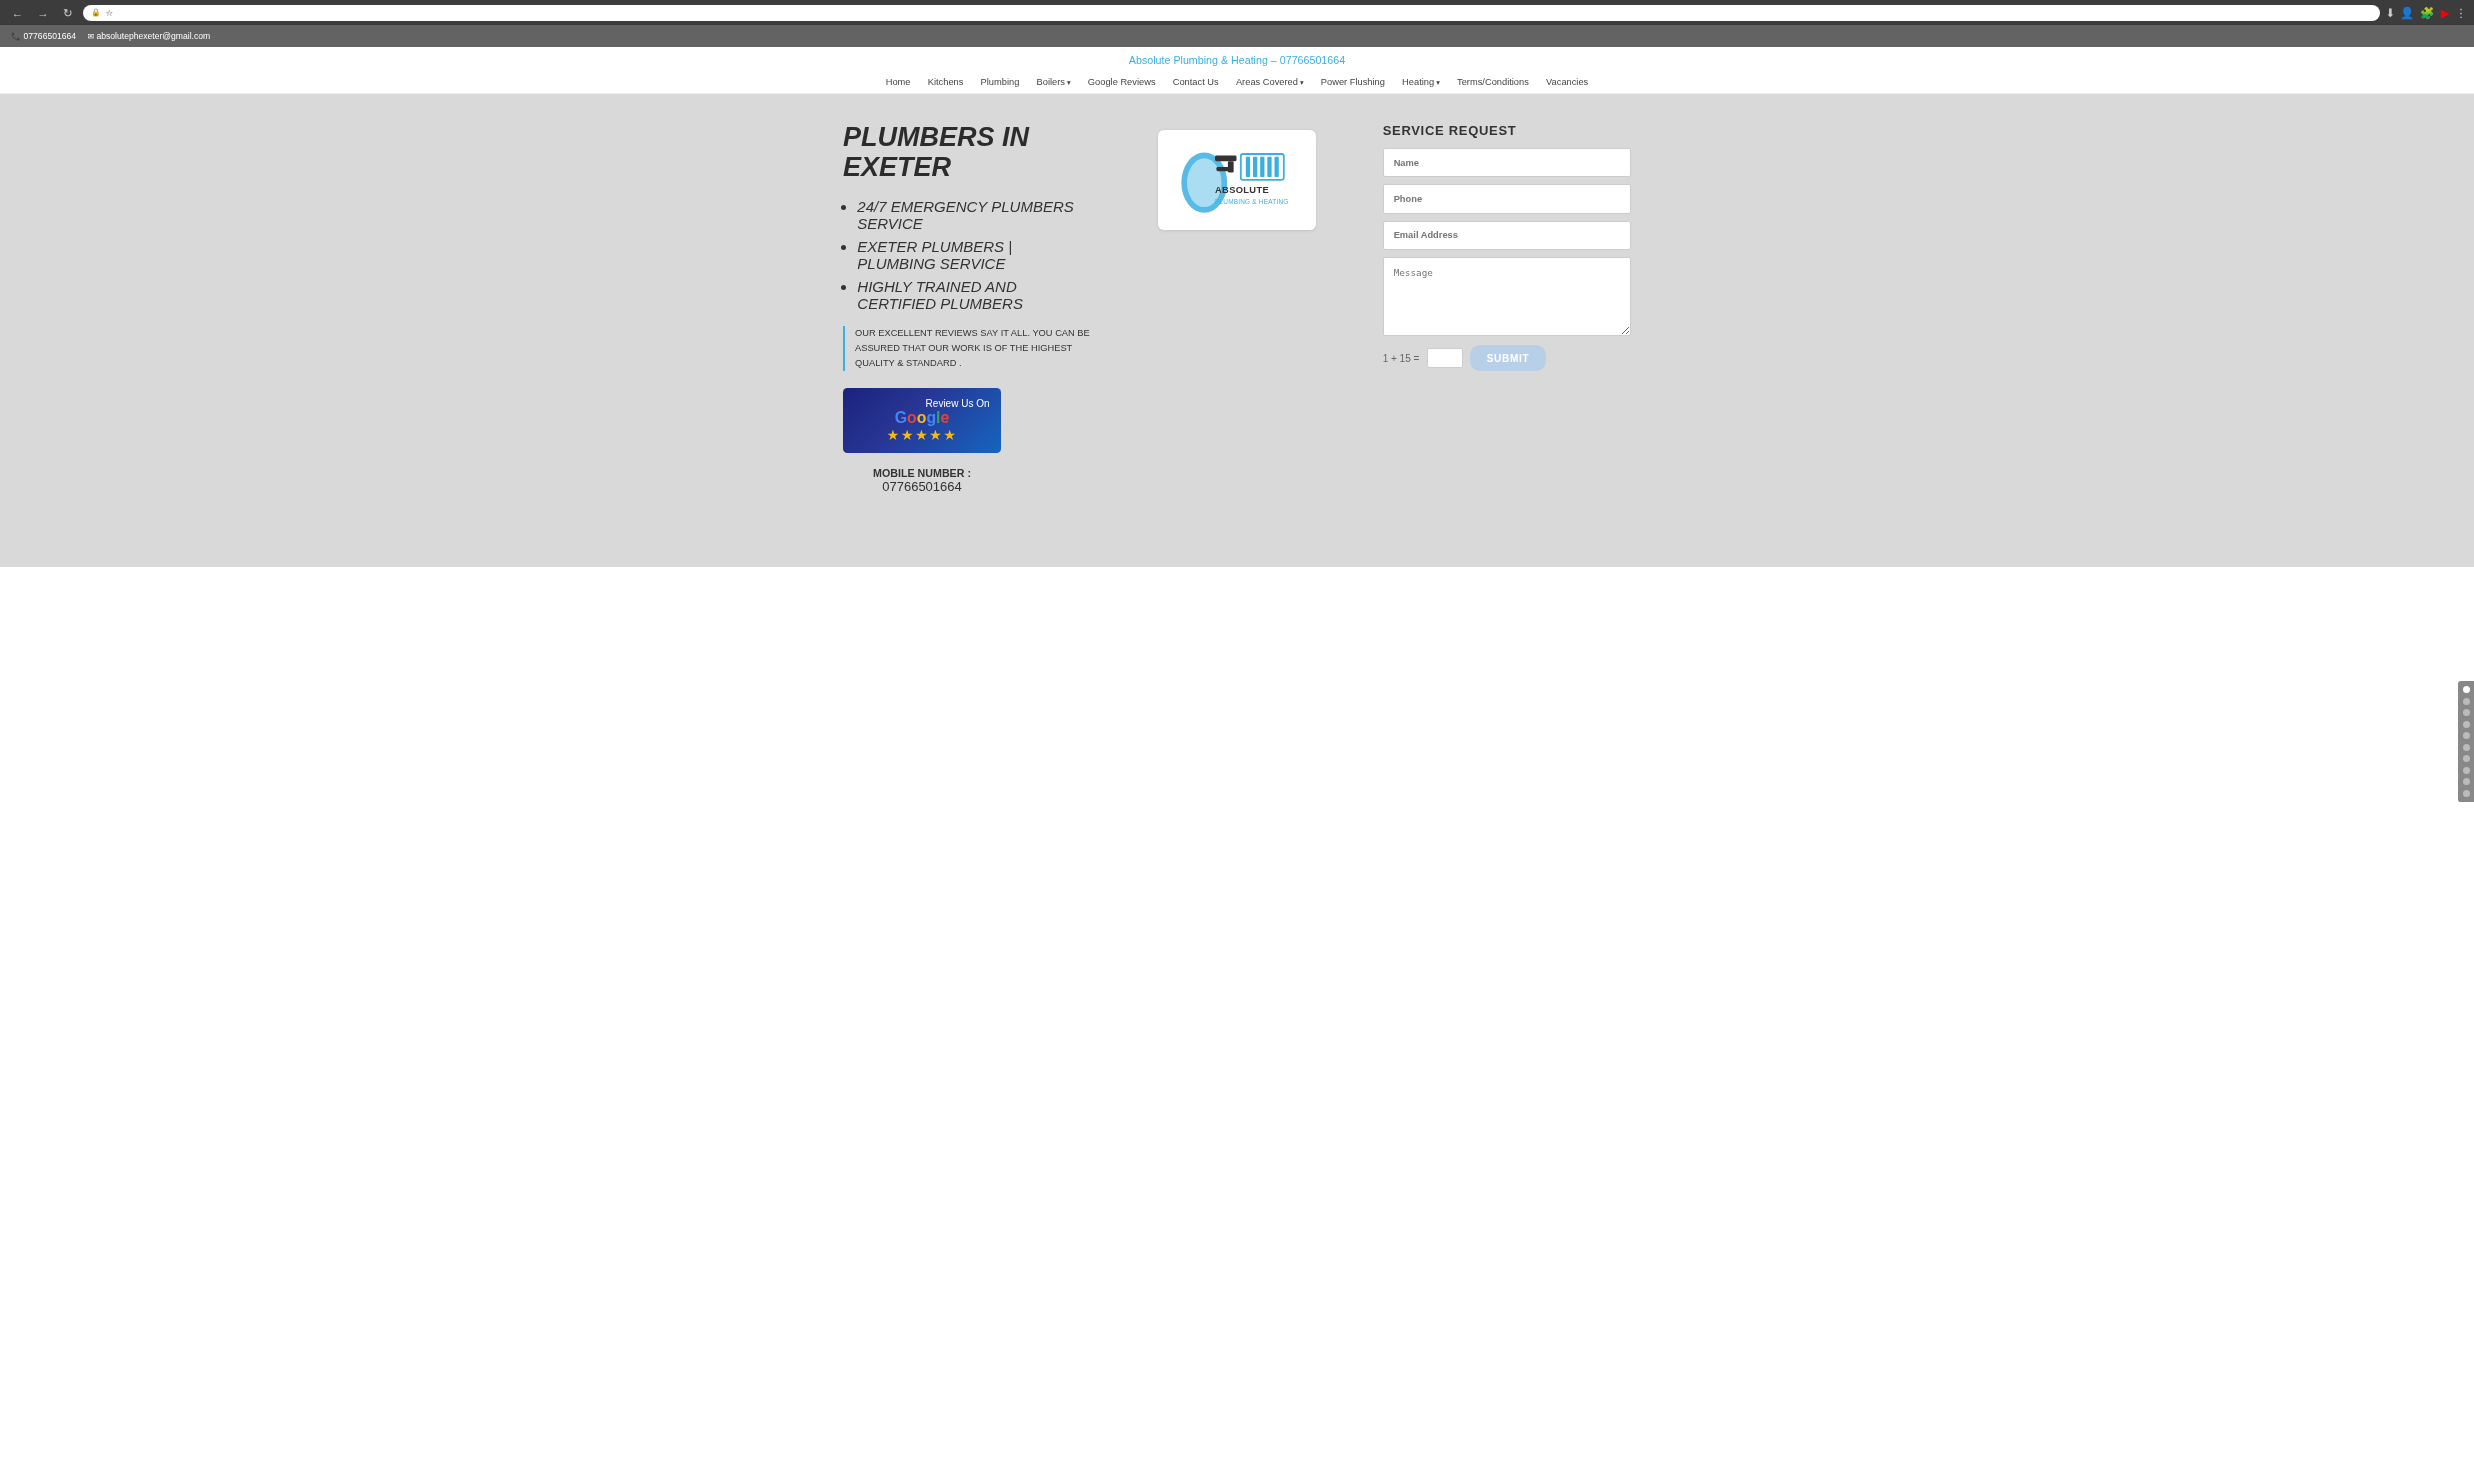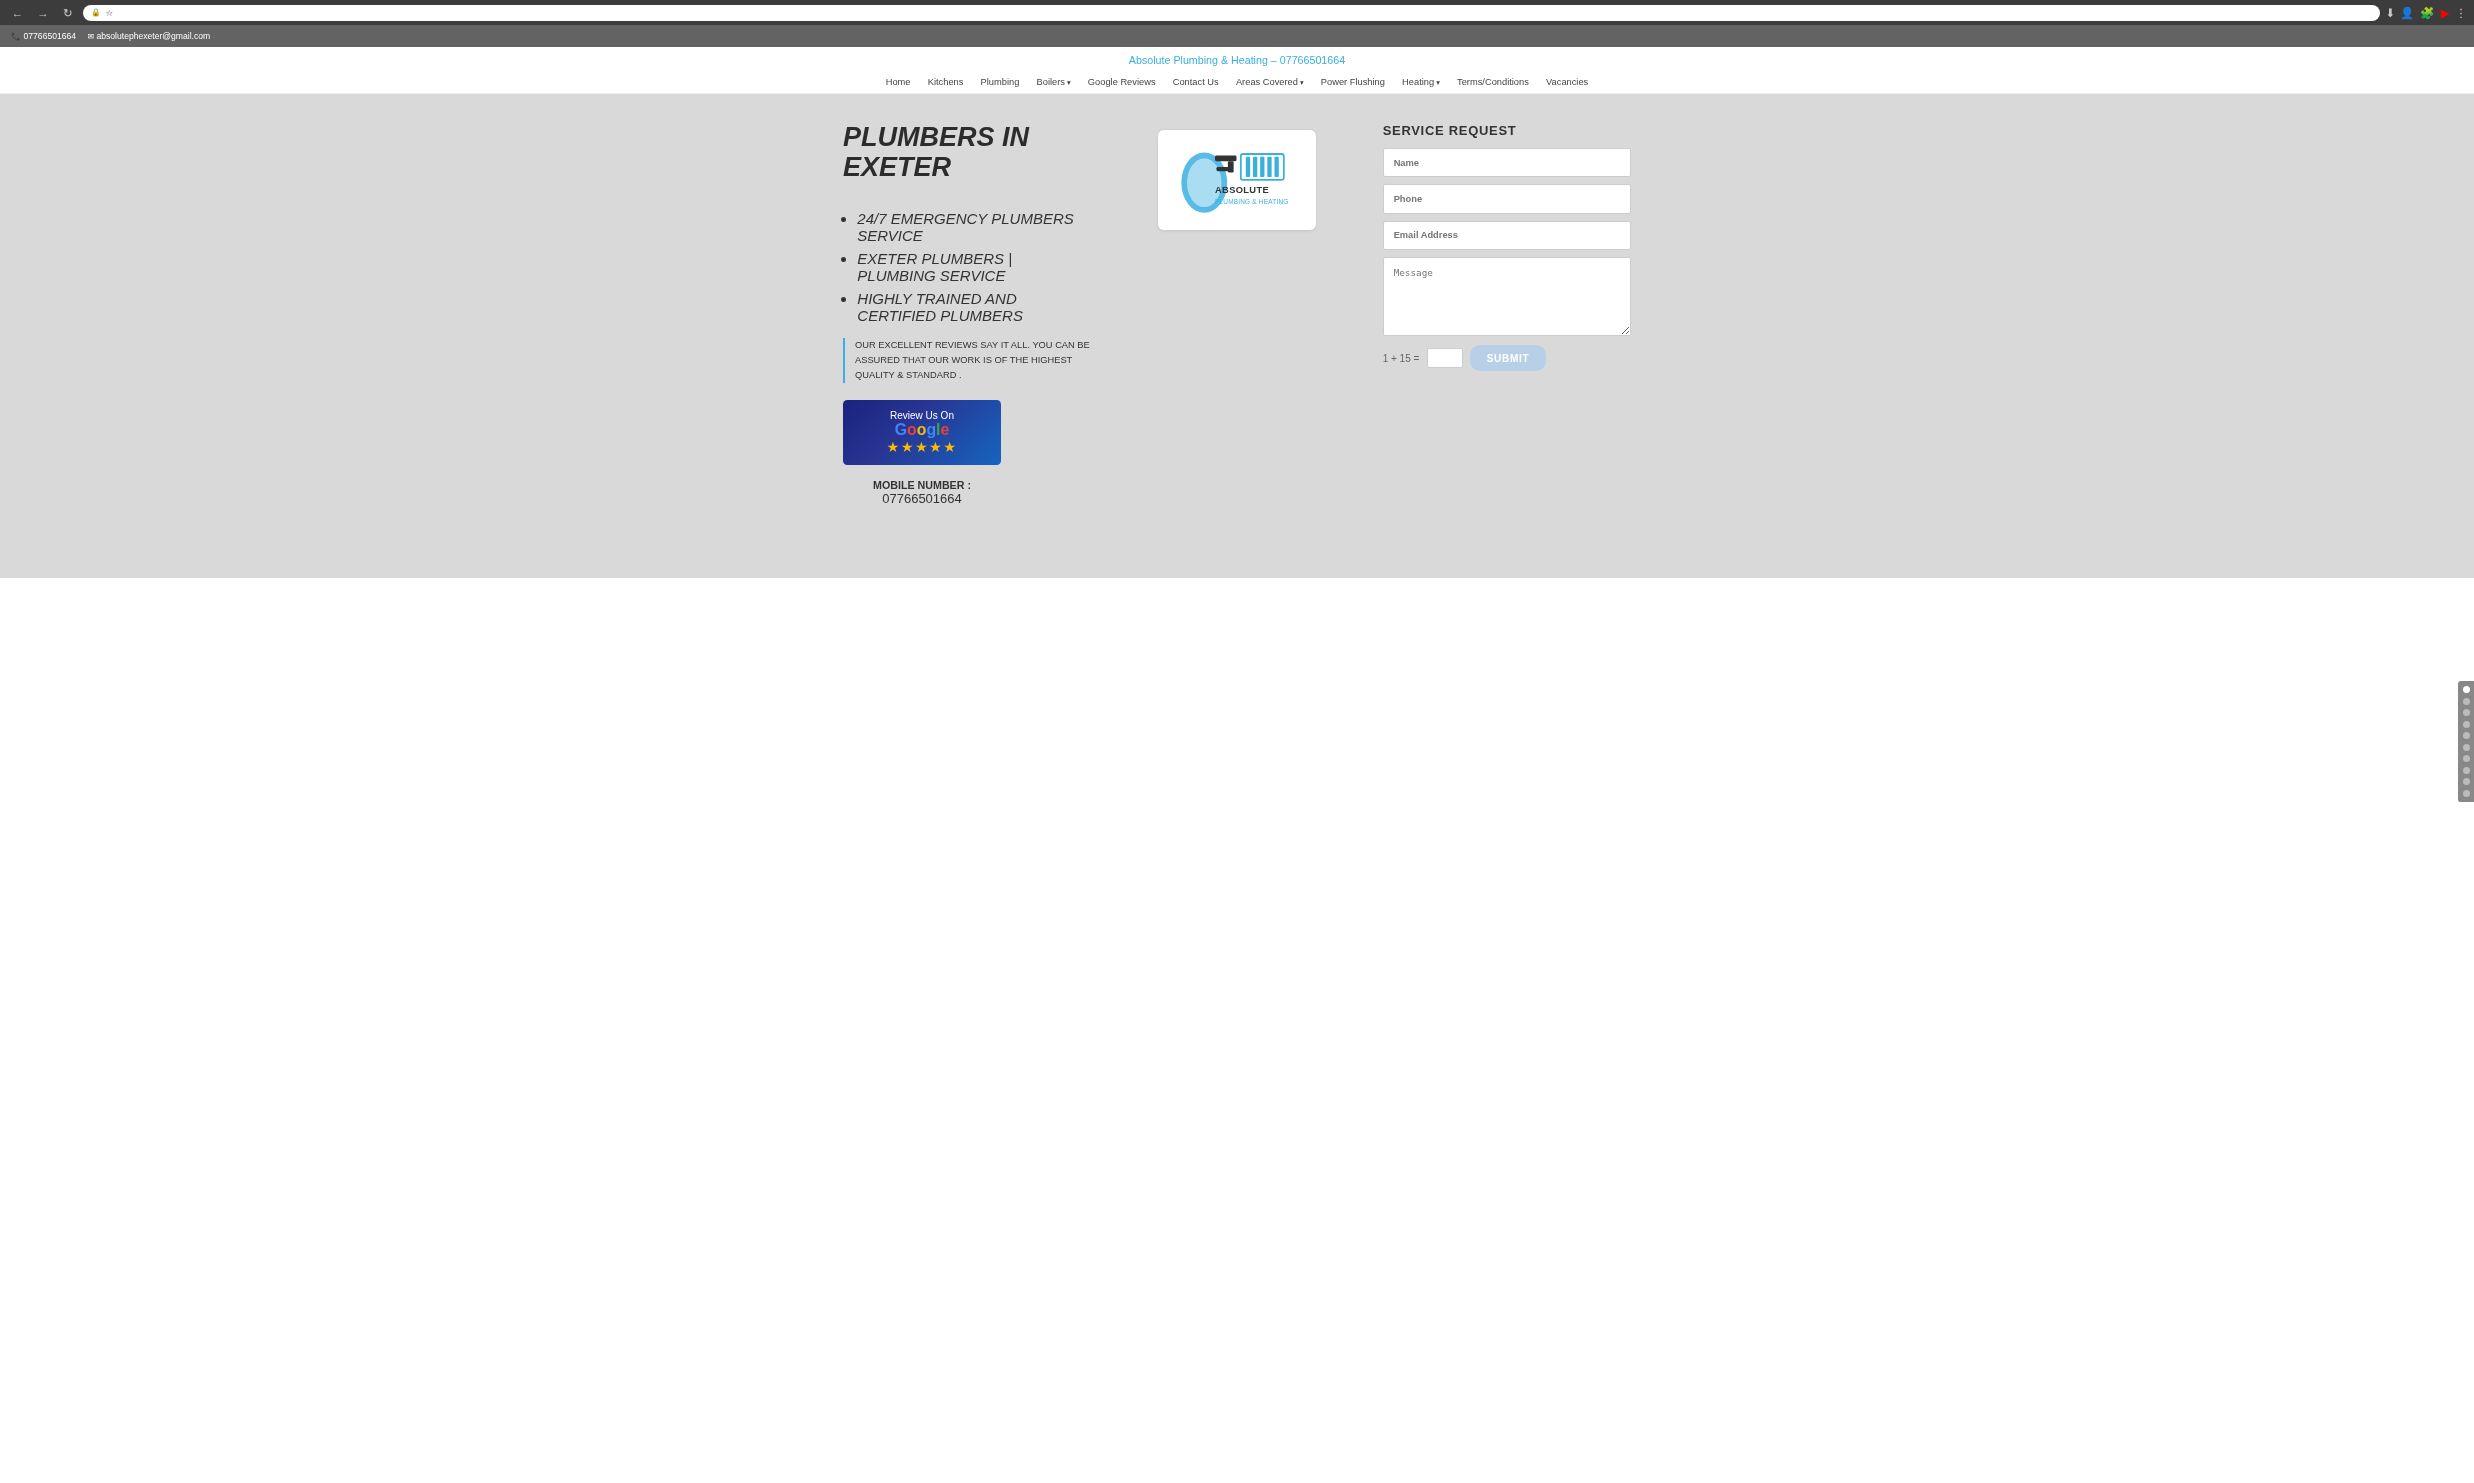--- a/index.html
+++ b/index.html
@@ -112,21 +112,21 @@
 
     
     .left-col {}
     .page-title {
       font-size: 27px;
       font-weight: 800;
       color: #2c2c2c;
       text-transform: uppercase;
       font-variant: small-caps;
       line-height: 1.1;
-      margin-bottom: 28px;
+      margin-bottom: 16px;
       font-style: italic;
     }
     .bullet-list {
       list-style: disc;
       padding-left: 14.3px;
       margin-bottom: 14.3px;
     }
     .bullet-list li {
       font-size: 15px;
       color: #333;
@@ -155,20 +155,21 @@
       padding: 10px 11.5px;
       text-align: center;
       margin-bottom: 14.3px;
       cursor: pointer;
       width: 158px;
     }
     .review-btn-text {
       color: #fff;
       font-size: 10px;
       display: block;
+      text-align: right;
     }
     .google-text {
       font-size: 15.8px;
       font-weight: bold;
     }
     .google-g { color: #4285F4; }
     .google-o1 { color: #EA4335; }
     .google-o2 { color: #FBBC04; }
     .google-g2 { color: #4285F4; }
     .google-l { color: #34A853; }

